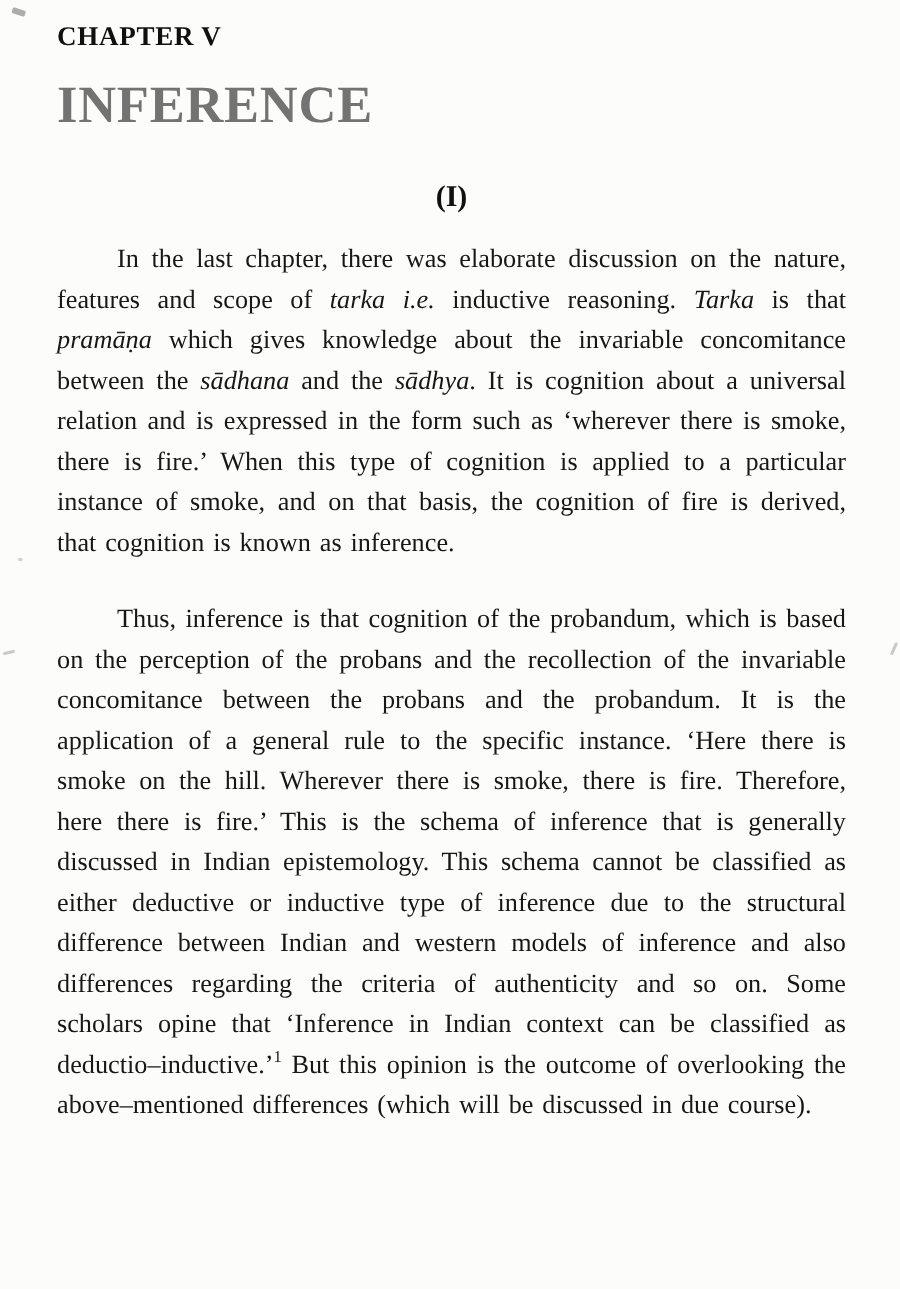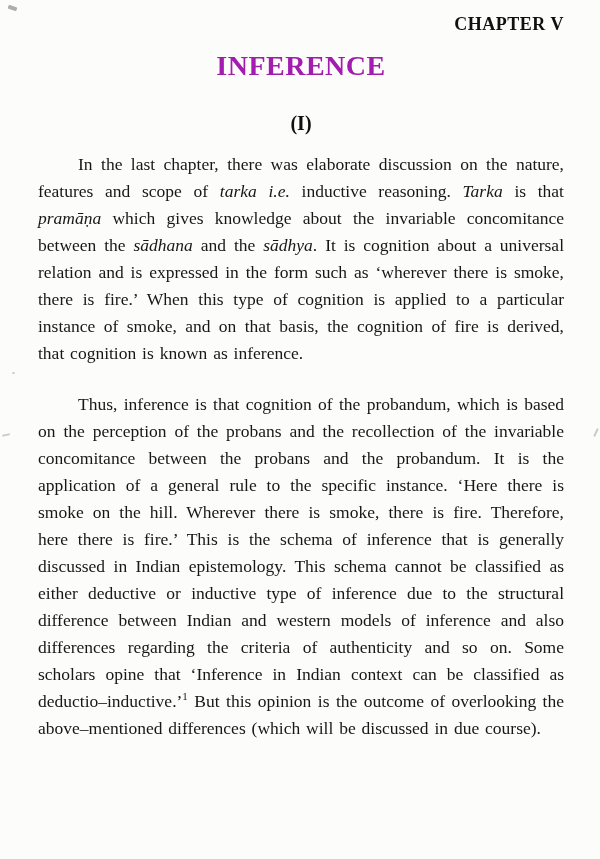--- a/index.html
+++ b/index.html
@@ -13,34 +13,34 @@
     height: 859px;
     margin: 0 auto;
     background: #fcfcfa;
     color: #161616;
     font-family: "Liberation Serif", "DejaVu Serif", serif;
     box-sizing: border-box;
     padding: 10px 36px 20px 38px;
     overflow: hidden;
   }
   .chapter-heading {
-    text-align: right;
+    text-align: left;
     font-weight: bold;
     font-size: 18px;
     letter-spacing: 0.5px;
     margin-top: 4px;
     color: #101010;
   }
   .chapter-title {
-    text-align: center;
+    text-align: left;
     font-weight: bold;
-    font-size: 28px;
+    font-size: 35px;
     letter-spacing: 0.5px;
     margin: 15px 0 0 0;
-    color: #a21caf;
+    color: #737373;
   }
   .section-number {
     text-align: center;
     font-weight: bold;
     font-size: 20px;
     margin: 30px 0 16px 0;
     color: #101010;
   }
   .body-text p {
     margin: 0;

